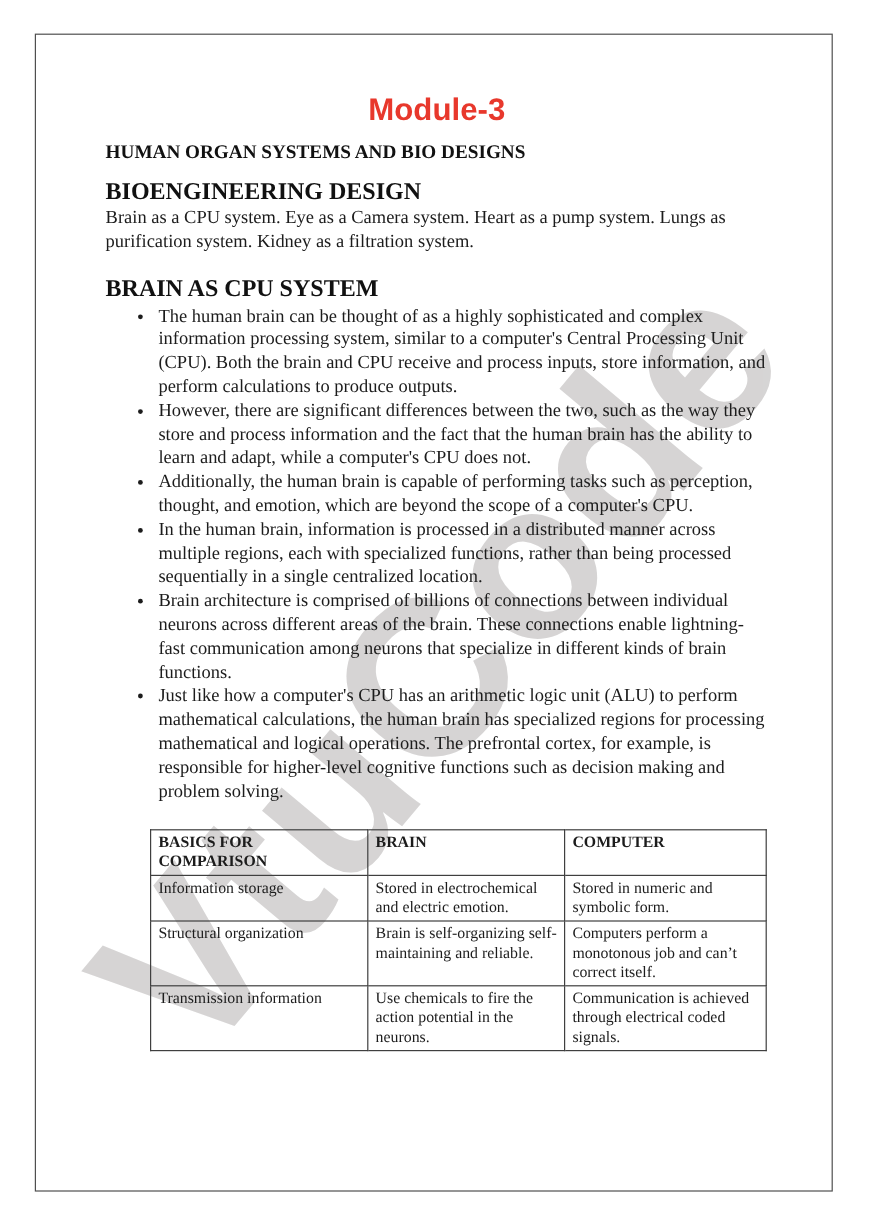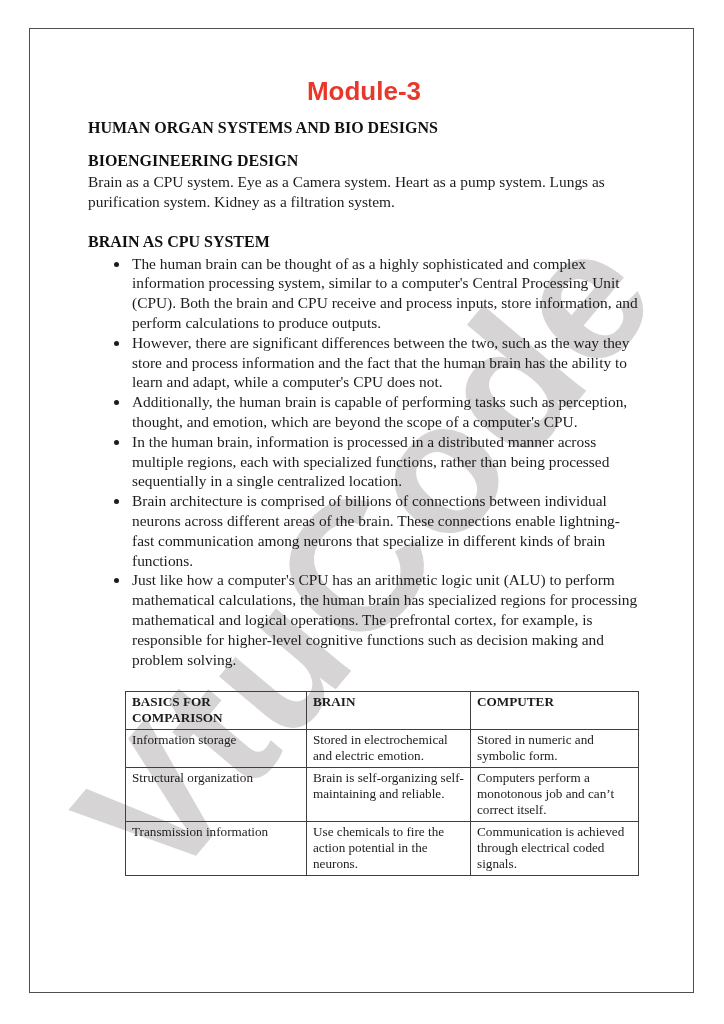--- a/index.html
+++ b/index.html
@@ -28,21 +28,21 @@
     margin:0;text-align:center;
     font-family:"Liberation Sans", sans-serif;
     font-weight:700;font-size:26px;line-height:30px;
     color:#e8382c;
   }
   .doc-title{
     margin:12px 0 0;text-align:left;
     font-weight:700;font-size:16px;line-height:19px;color:#111;
   }
   .section-heading{
-    margin:14px 0 0;font-weight:700;font-size:16px;line-height:19px;color:#111;
+    margin:14px 0 0;font-weight:700;font-size:20px;line-height:19px;color:#111;
   }
   .section-heading.gap{margin-top:20px;}
   .body-paragraph{
     margin:2px 0 0;font-size:15.4px;line-height:19.8px;
   }
   ul.bullet-list{
     margin:3px 0 0;padding:0 0 0 42px;list-style:disc outside;
   }
   ul.bullet-list li{
     margin:0;padding:0 0 0 2px;font-size:15.4px;line-height:19.8px;

